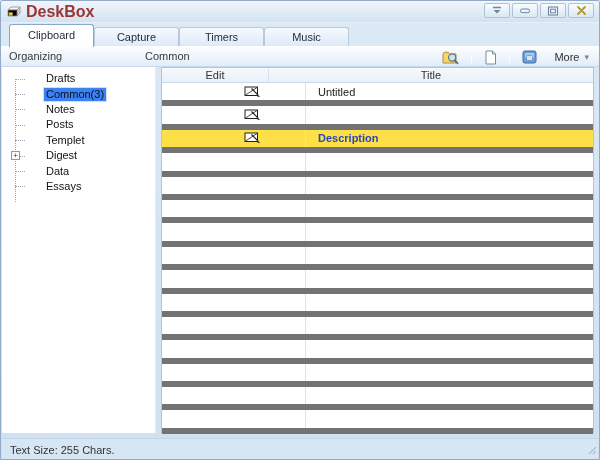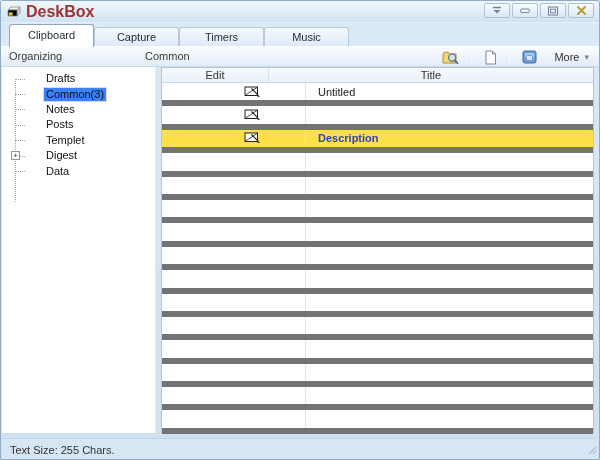--- a/index.html
+++ b/index.html
@@ -259,20 +259,30 @@
         <div class="tree-item">
     <span class="tree-stub"></span>
 
     <span class="tree-icon">
       
       
       
     </span>
     <span class="tree-label">Data</span>
   </div>
+        <div class="tree-item">
+    <span class="tree-stub"></span>
+
+    <span class="tree-icon">
+      
+      
+      
+    </span>
+    <span class="tree-label">Essays</span>
+  </div>
       </div>
   </div>
 
   <div class="list-panel">
     <div class="list-header">
       <div>Edit</div>
       <div>Title</div>
     </div>
     <div id="list-body">
         <div class="list-row">

